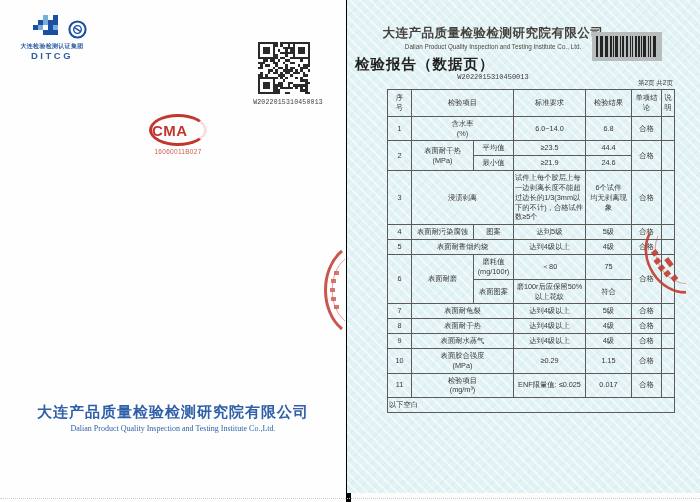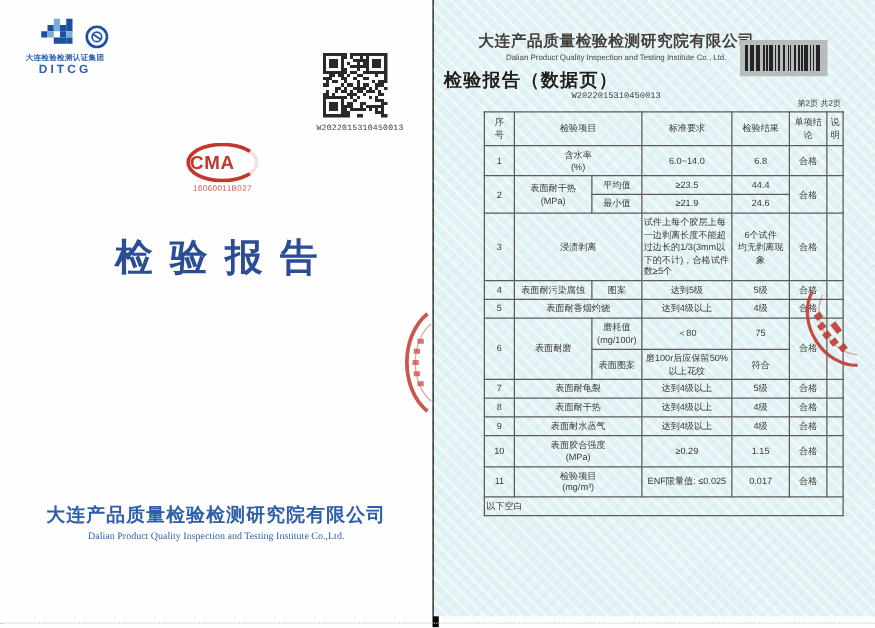--- a/index.html
+++ b/index.html
@@ -313,21 +313,20 @@
           <rect x="19" y="20" width="1" height="1"></rect>
           <rect x="20" y="20" width="1" height="1"></rect>
         </svg></div>
     <div class="qr-text">W2022015310450013</div>
 
     <div class="cma-ring">
       <span>CMA</span>
     </div>
     <div class="cma-no">16060011B027</div>
 
-    <div class="lp-title-cn">检验报告</div>
 
     <div class="lp-org-cn">大连产品质量检验检测研究院有限公司</div>
     <div class="lp-org-en">Dalian Product Quality Inspection and Testing Institute Co.,Ltd.</div>
 
     <svg class="stamp-left" viewBox="0 0 36 90">
       <path d="M30 6 C 8 24, 8 66, 30 84" fill="none" stroke="#c23a30" stroke-width="3"></path>
       <path d="M33 14 C 16 28, 16 62, 33 76" fill="none" stroke="#c23a30" stroke-width="1" opacity=".55"></path>
       <g fill="#c23a30" opacity=".8">
         <rect x="22" y="26" width="5" height="4"></rect>
           <rect x="19" y="34" width="5" height="4"></rect>

